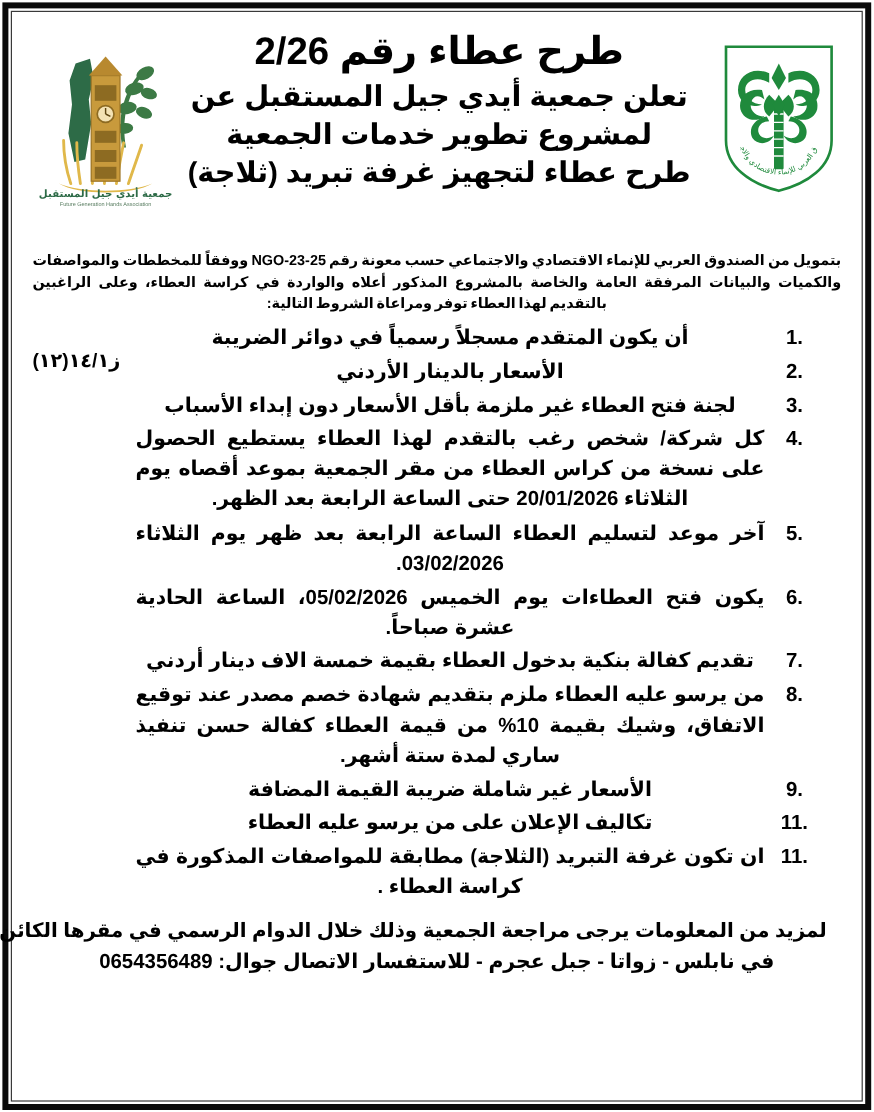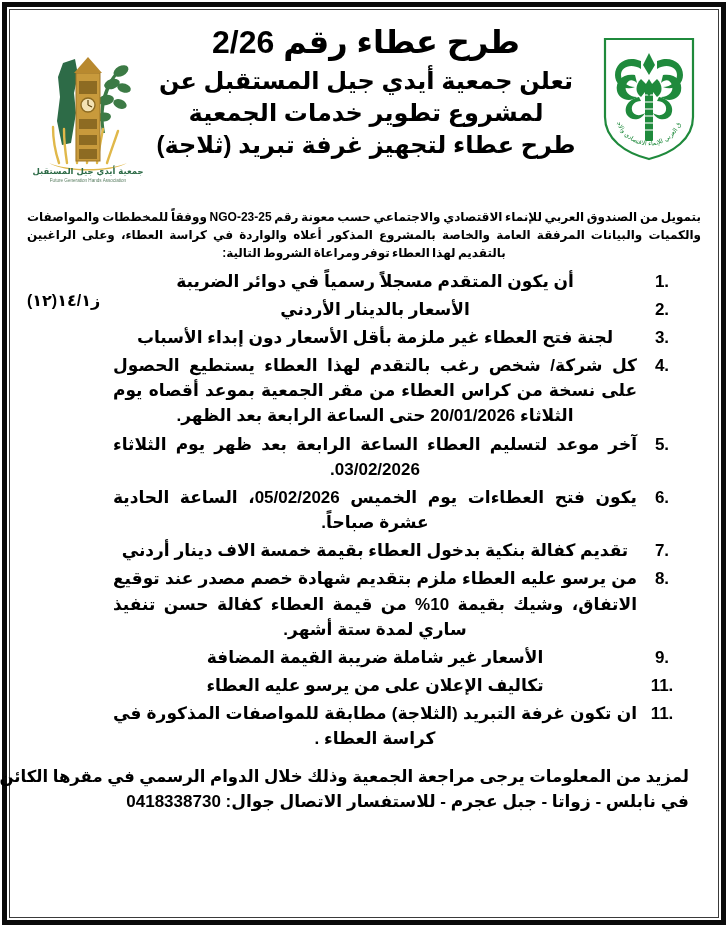--- a/index.html
+++ b/index.html
@@ -36,21 +36,21 @@
     padding:12px 16px 8px 16px;
   }
 
   
   .header{
     position:relative;
     min-height:175px;
   }
   .logo-left{
     position:absolute;
-    left:8px;top:24px;
+    left:8px;top:14px;
     width:118px;height:140px;text-align:right;
   }
   .logo-right{
     position:absolute;
     right:6px;top:12px;
     width:104px;height:128px;
   }
   .headline{
     padding:0 118px 0 122px;
     text-align:center;
@@ -129,21 +129,21 @@
   .cond-item.c7,.cond-item.c9,.cond-item.c10{
     text-align-last:center;
   }
 
   
   .footer{
     margin:12px 18px 0 18px;
     font-size:17px;
     font-weight:bold;
     line-height:1.55;
-    text-align:right;
+    text-align:center;
   }
   .footer-line{white-space:nowrap;}
   .footer-line.l1{font-size:16.5px;}
   .footer-line.l2{font-size:17px;}
 </style>
 </head>
 <body>
 
 <div class="page">
   <div class="frame-outer"></div>
@@ -286,17 +286,17 @@
         </li>
         <li class="cond-item c11">
           <span class="cond-num">11.</span>
           <span class="cond-text">ان تكون غرفة التبريد (الثلاجة) مطابقة للمواصفات المذكورة في كراسة العطاء .</span>
         </li>
       </ol>
     </div>
 
     <div class="footer">
       <div class="footer-line l1">لمزيد من المعلومات يرجى مراجعة الجمعية وذلك خلال الدوام الرسمي في مقرها الكائن</div>
-      <div class="footer-line l2">في نابلس - زواتا - جبل عجرم - للاستفسار الاتصال جوال: 0418338730</div>
+      <div class="footer-line l2">في نابلس - زواتا - جبل عجرم - للاستفسار الاتصال جوال: 0654356489</div>
     </div>
 
   </div>
 </div>
 
 </body></html>

